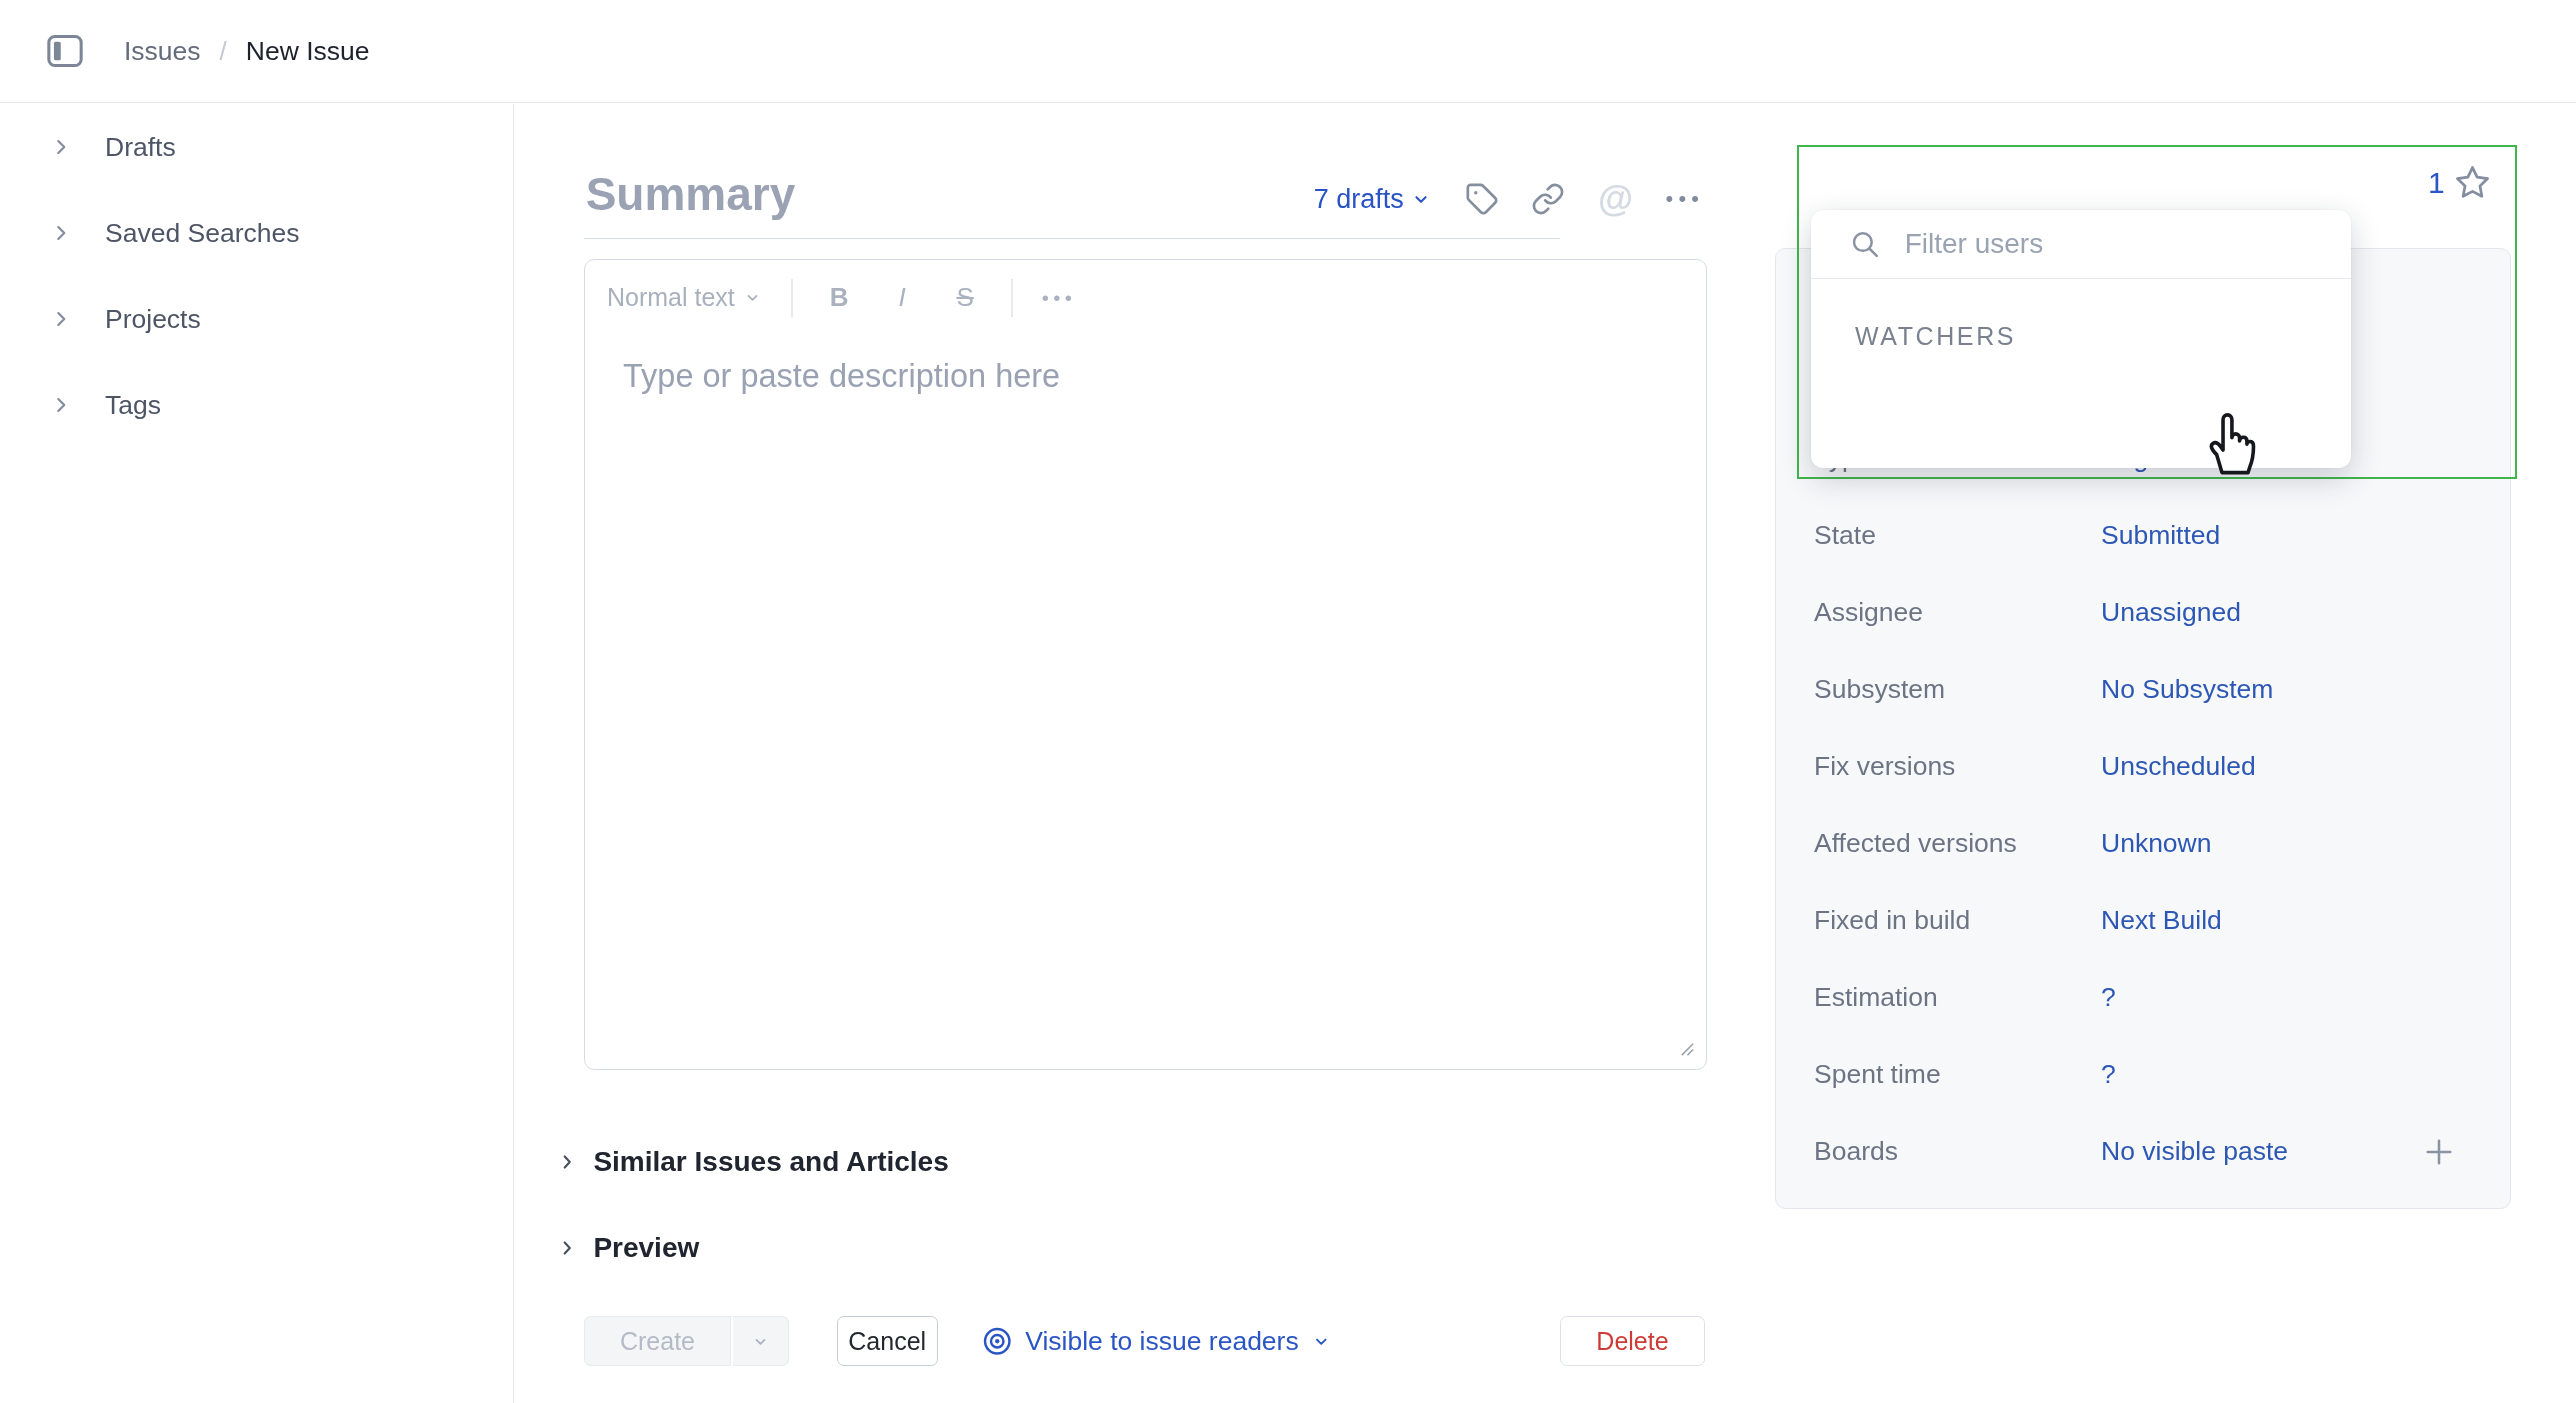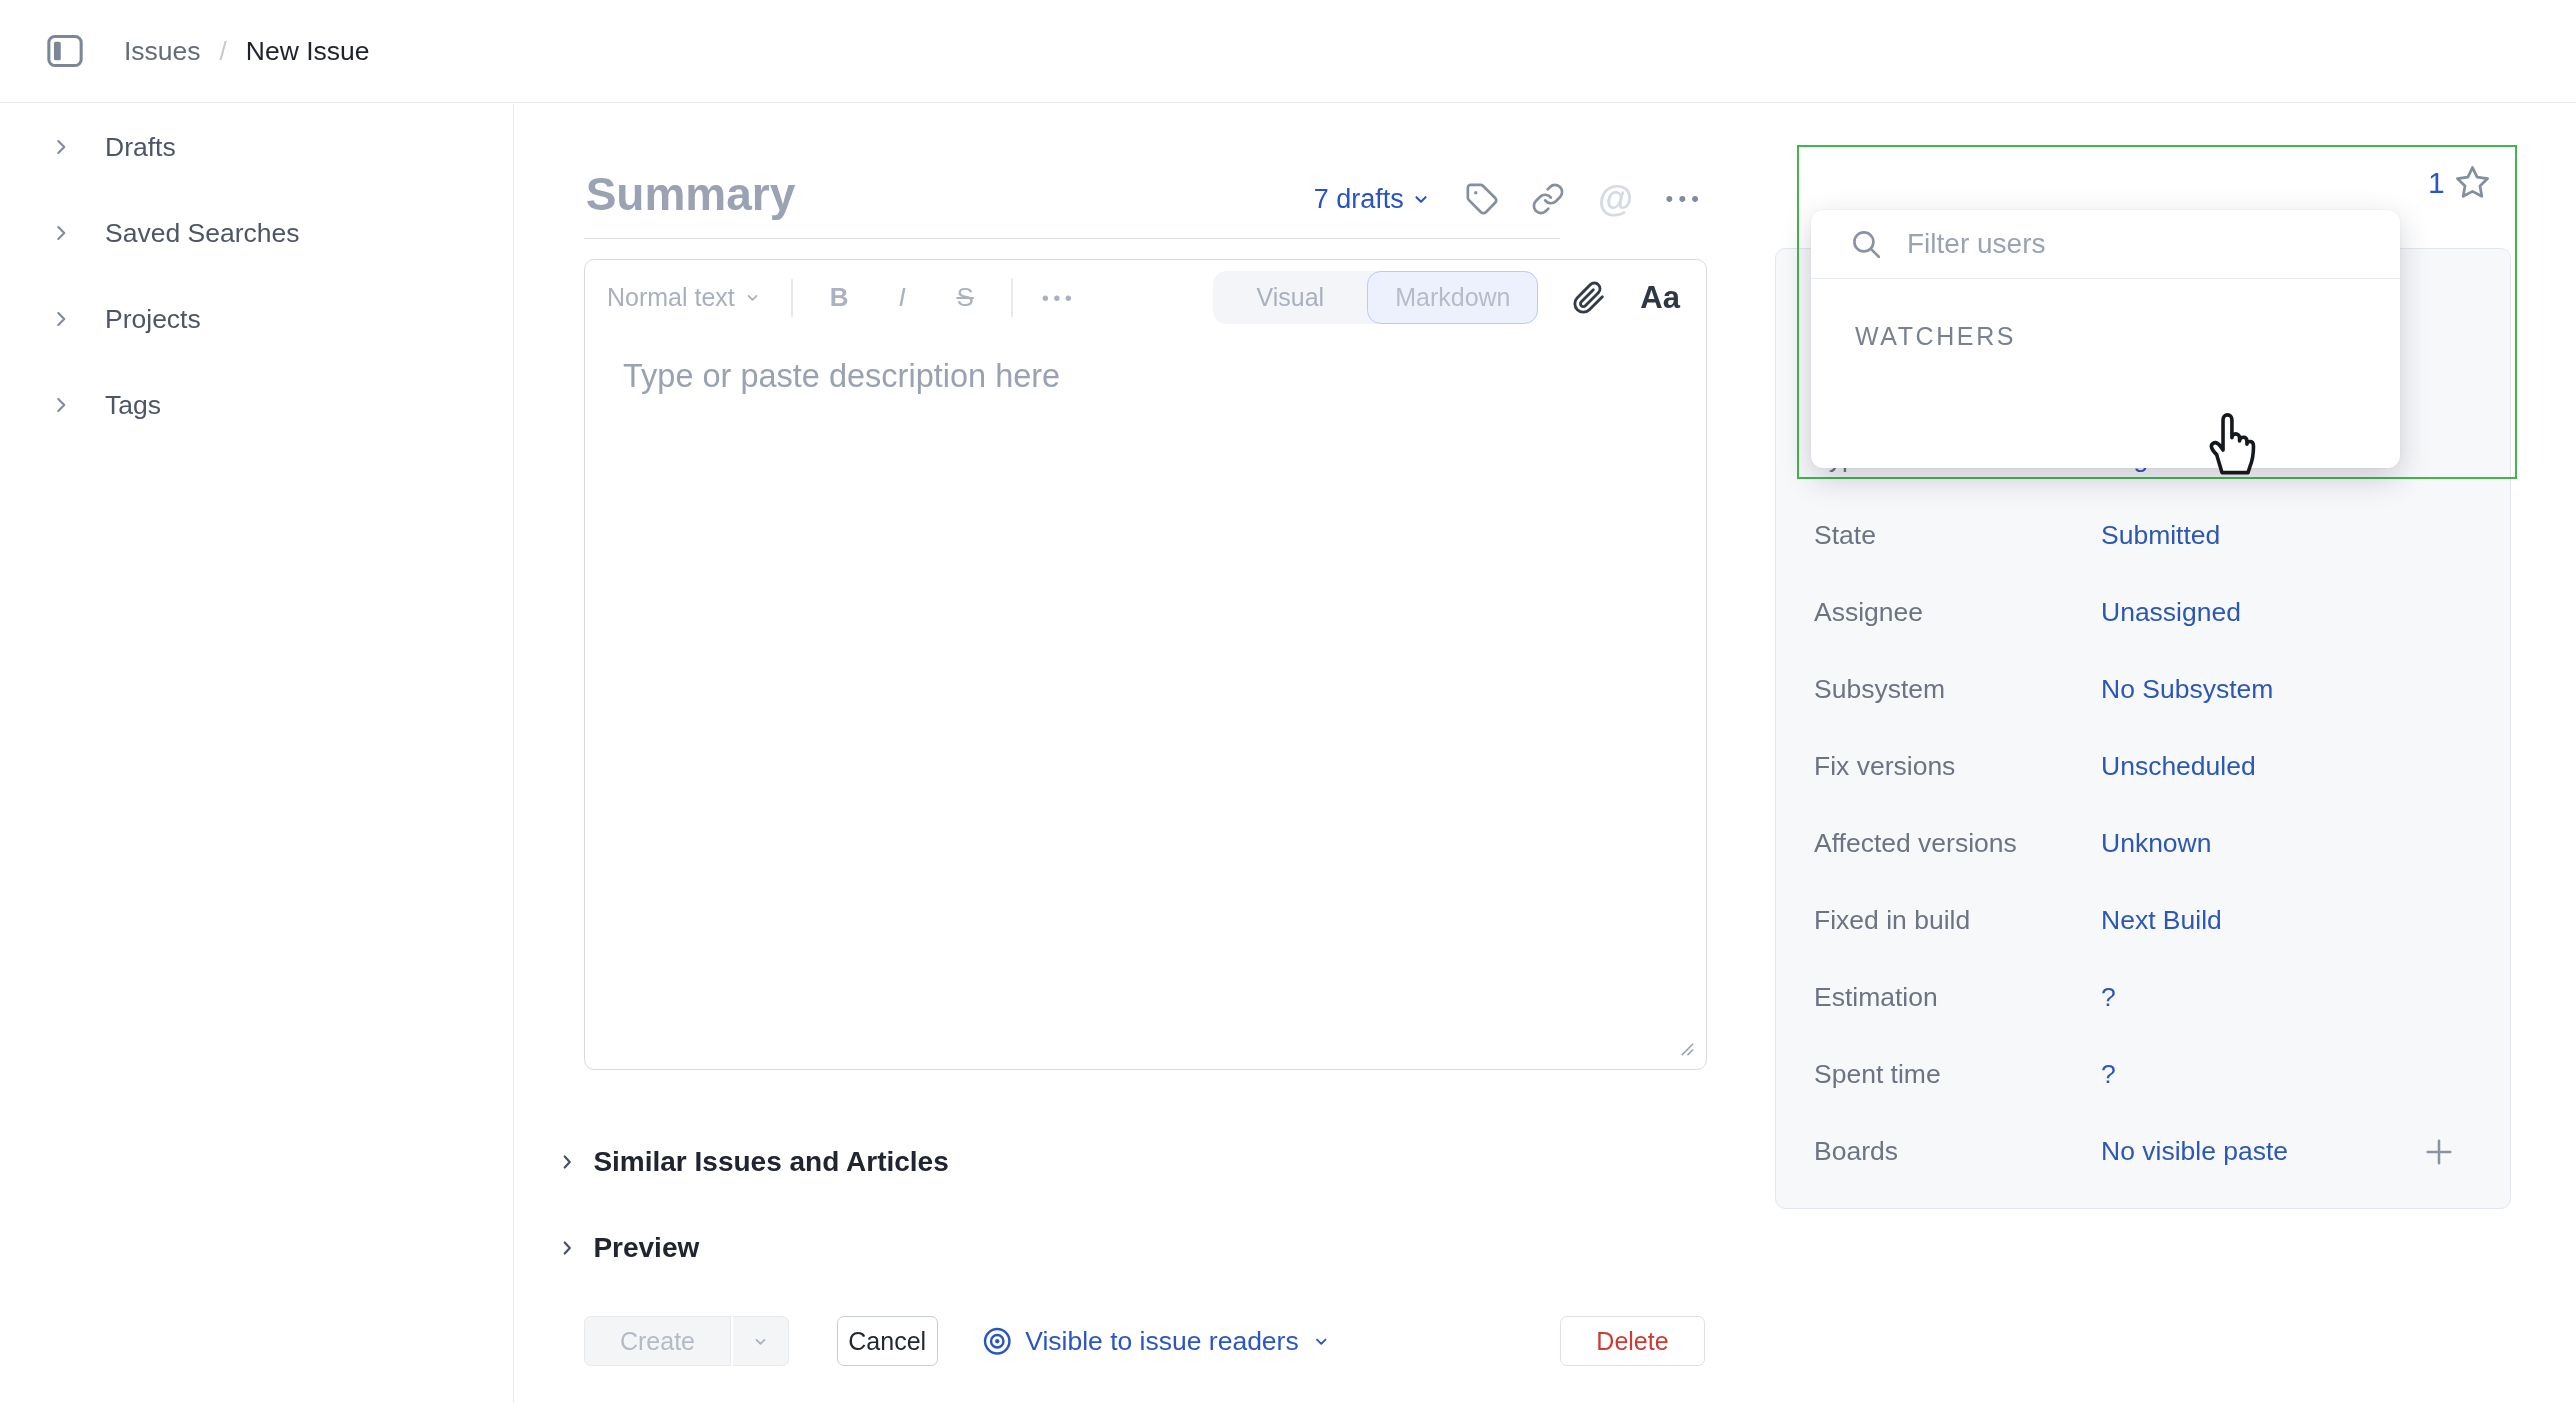--- a/index.html
+++ b/index.html
@@ -73,21 +73,21 @@
   .plus-btn { margin-left:auto; margin-right:53px; display:flex; cursor:pointer; }
 
   
   .green-box { position:absolute; left:1797px; top:145px; width:720px; height:334px; border:2.6px solid #42b64a; z-index:3; pointer-events:none; }
 
   
   .star-group { position:absolute; left:2428px; top:163px; display:flex; align-items:center; gap:8.6px; z-index:4; cursor:pointer; }
   .star-count { color:#2a55c4; font-size:30px; }
 
   
-  .popup { position:absolute; left:1811px; top:210px; width:589px; height:258px; background:#fff; border-radius:12px; box-shadow:0 10.3px 31px rgba(25,35,60,.20), 0 0 1.7px rgba(25,35,60,.10); z-index:5; }
+  .popup { position:absolute; left:1811px; top:210px; width:540px; height:258px; background:#fff; border-radius:12px; box-shadow:0 10.3px 31px rgba(25,35,60,.20), 0 0 1.7px rgba(25,35,60,.10); z-index:5; }
   .popup-search { height:69px; display:flex; align-items:center; padding-left:38px; border-bottom:1.7px solid #e7eaee; }
   .filter-input { border:none; outline:none; background:transparent; margin-left:24px; width:479px; font-family:"Liberation Sans",sans-serif; font-size:28px; color:#2a2f3a; }
   .filter-input::placeholder { color:#9aa3b2; }
   .watchers-label { margin:43px 2px 0 44px; font-size:25px; color:#79818f; letter-spacing:2.6px; }
   .user-row { position:absolute; left:0; top:167px; width:644px; height:74px; background:#d7defb; display:flex; align-items:center; cursor:pointer; }
   .checkbox { margin-left:44px; width:31px; height:31px; background:#2f6be4; border-radius:6px; display:flex; align-items:center; justify-content:center; cursor:pointer; }
   .user-name { margin-left:41px; font-size:26.5px; color:#22272f; }
   .user-role { margin-left:auto; margin-right:43px; font-size:23px; color:#7b8392; }
 
   .cursor-hand { position:absolute; left:2204px; top:409px; z-index:10; pointer-events:none; }
@@ -180,32 +180,20 @@
               <polyline points="7,10 12,15 17,10" stroke="#a9b0bd" stroke-width="2.2" stroke-linecap="round" stroke-linejoin="round"></polyline>
             </svg>
         </span>
         <span class="tb-sep"></span>
         <span class="tb-btn tb-bold">B</span>
         <span class="tb-btn tb-italic">I</span>
         <span class="tb-btn tb-strike">S</span>
         <span class="tb-sep"></span>
         <span class="tb-dots">•••</span>
       </div>
-      <div class="tb-right">
-        <div class="seg">
-          <span class="seg-tab seg-visual">Visual</span>
-          <span class="seg-tab seg-markdown">Markdown</span>
-        </div>
-        <span class="icon-btn">
-          <svg width="34" height="34" viewBox="0 0 24 24" fill="none">
-              <path d="M21.44 11.05l-9.19 9.19a6 6 0 0 1-8.49-8.49l9.19-9.19a4 4 0 0 1 5.66 5.66l-9.2 9.19a2 2 0 0 1-2.83-2.83l8.49-8.48" stroke="#343b49" stroke-width="2" stroke-linecap="round" stroke-linejoin="round"></path>
-            </svg>
-        </span>
-        <span class="aa-btn">Aa</span>
-      </div>
     </div>
     <div class="desc-area">
       <textarea class="desc-input" placeholder="Type or paste description here" style=""></textarea>
       <span class="resize-handle">
         <svg width="19" height="19" viewBox="0 0 20 20" fill="none">
             <path d="M17 5 L5 17" stroke="#9aa1ad" stroke-width="1.6"></path>
             <path d="M17 11 L11 17" stroke="#9aa1ad" stroke-width="1.6"></path>
           </svg>
       </span>
     </div>

